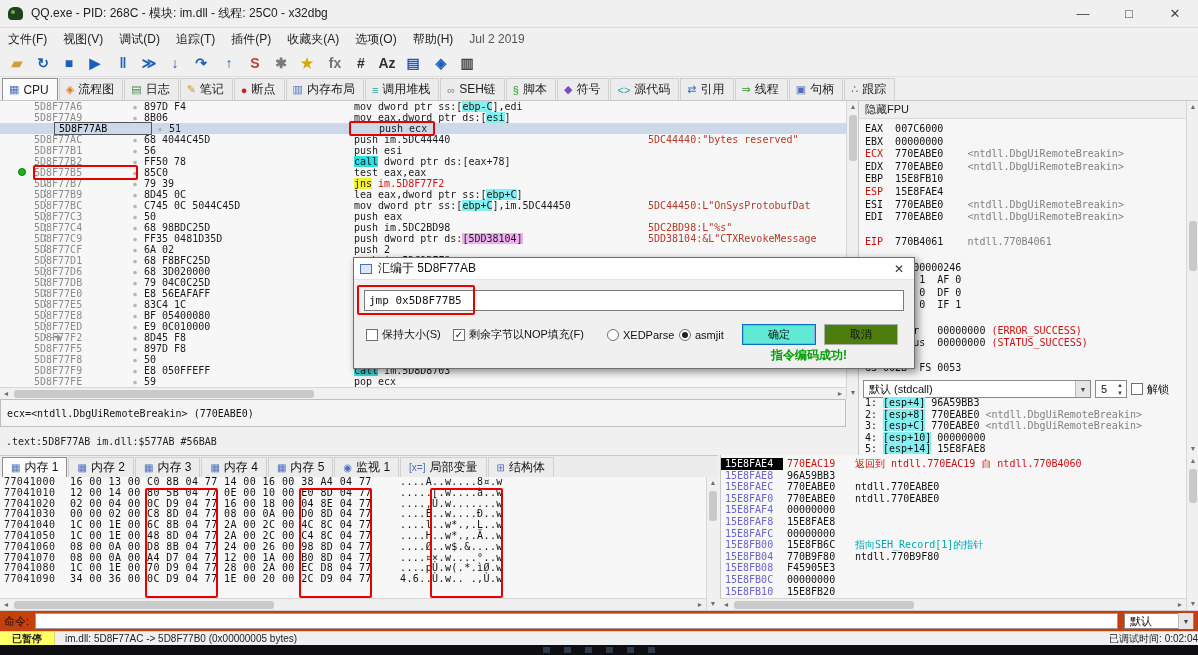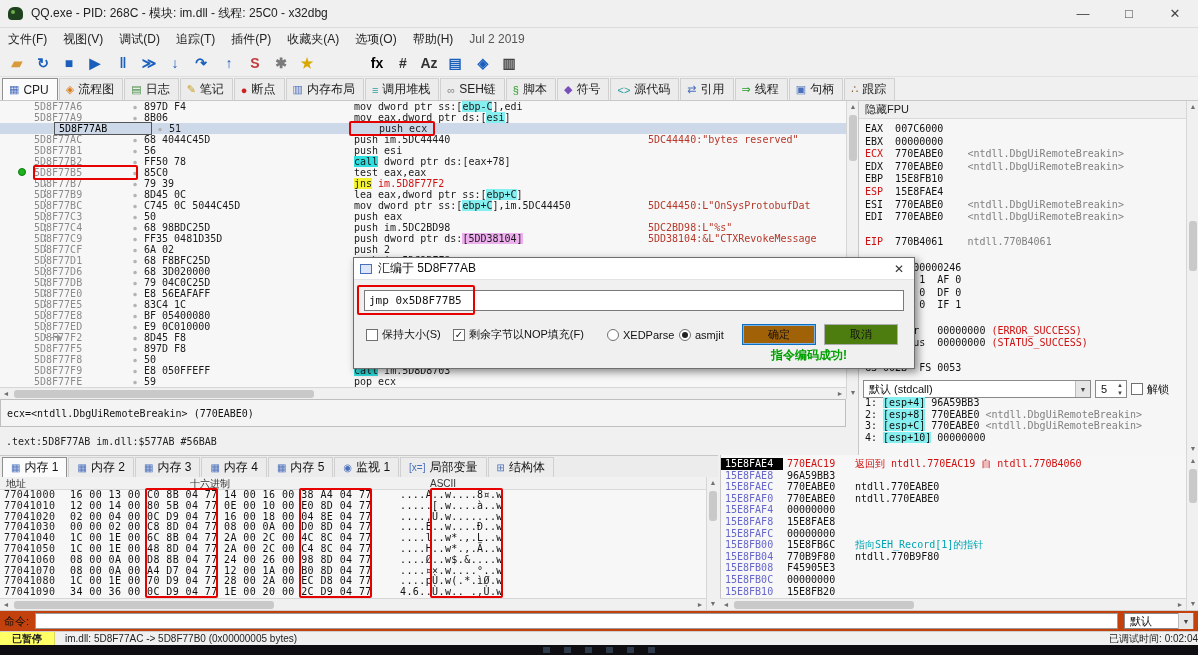--- a/index.html
+++ b/index.html
@@ -110,21 +110,21 @@
              border-bottom:1px solid #e2e2e2;font-size:12px;}
   .dlg-icon{width:12px;height:10px;border:1px solid #4a6fbd;background:#dce6f8;margin-right:6px;}
   .dlg-close{margin-left:auto;width:30px;height:22px;display:flex;align-items:center;justify-content:center;
              color:#333;font-size:12px;}
   .dlg-input{position:absolute;left:10px;top:32px;width:540px;height:21px;border:1px solid #7a7a7a;
              background:#fff;font-family:"DejaVu Sans Mono",monospace;font-size:11px;padding:0 4px;color:#111;}
   .dlg-row{position:absolute;left:0;top:66px;width:562px;height:21px;font-size:11px;}
   .dlg-item{position:absolute;display:flex;align-items:center;gap:4px;height:21px;}
   .dlg-btn{position:absolute;height:21px;width:74px;background:#4d7c0f;border:1px solid #adadad;
            display:flex;align-items:center;justify-content:center;font-size:11px;}
-  .dlg-btn.default{border:1px solid #0a6fc2;box-shadow:inset 0 0 0 1px #7ab2e2;background:#a16207;}
+  .dlg-btn.default{border:1px solid #0a6fc2;box-shadow:inset 0 0 0 1px #7ab2e2;background:#5eead4;}
   .dlg-status{position:absolute;left:380px;top:89px;width:150px;text-align:center;color:#00a000;
               font-weight:bold;font-size:12px;}
 
   
   .bottomtabs{position:absolute;left:0;top:455px;width:718px;height:22px;background:#ececec;
               border-top:1px solid #c8c8c8;display:flex;align-items:flex-end;padding-left:2px;}
   .btab{display:flex;align-items:center;gap:4px;padding:2px 8px;height:20px;margin-right:1px;
         border:1px solid #d0d0d0;border-bottom:none;background:#ececec;white-space:nowrap;}
   .btab.active{background:#fbfbfb;border-color:#8f8f8f;}
   .btab .ticon{font-size:10px;color:#4a6fbd;}
@@ -228,21 +228,21 @@
       <span class="tb-btn" style="color: rgb(27, 95, 189);">↷</span>
 
       <span class="tb-btn" style="color: rgb(27, 95, 189);">↑</span>
 
       <span class="tb-btn" style="color: rgb(194, 58, 58);">S</span>
 
       <span class="tb-btn" style="color: rgb(122, 122, 122);">✱</span>
 
       <span class="tb-btn" style="color: rgb(217, 168, 0);">★</span>
 
-      <span class="tb-btn" style="color: #000000; margin-left: 42px;">fx</span>
+      <span class="tb-btn" style="color: #737373;">fx</span>
 
       <span class="tb-btn" style="color: rgb(51, 51, 51);">#</span>
 
       <span class="tb-btn" style="color: rgb(51, 51, 51);">Az</span>
 
       <span class="tb-btn" style="color: rgb(27, 95, 189);">▤</span>
 
       <span class="tb-btn" style="color: rgb(27, 95, 189);">◈</span>
 
       <span class="tb-btn" style="color: rgb(68, 68, 68);">▥</span>
@@ -648,20 +648,21 @@
     <div class="args">
 
         <div class="arg-line"><span>1: </span><span class="seg-mem">[esp+4]</span><span> 96A59BB3</span></div>
 
         <div class="arg-line"><span>2: </span><span class="seg-mem">[esp+8]</span><span> 770EABE0 </span><span class="seg-sym">&lt;ntdll.DbgUiRemoteBreakin&gt;</span></div>
 
         <div class="arg-line"><span>3: </span><span class="seg-mem">[esp+C]</span><span> 770EABE0 </span><span class="seg-sym">&lt;ntdll.DbgUiRemoteBreakin&gt;</span></div>
 
         <div class="arg-line"><span>4: </span><span class="seg-mem">[esp+10]</span><span> 00000000</span></div>
 
+        <div class="arg-line"><span>5: </span><span class="seg-mem">[esp+14]</span><span> 15E8FAE8</span></div>
 
     </div>
   </div>
   <div class="vscroll" style="left:1186px;top:101px;height:354px;">
     <span class="sb-arrow" style="top:0;">▲</span>
     <span class="thumb-v" style="top:120px;height:50px;"></span>
     <span class="sb-arrow" style="bottom:0;">▼</span>
   </div>
 
   <div class="bottomtabs">
@@ -702,25 +703,20 @@
       </span>
 
       <span class="btab">
         <span class="ticon">⊞</span>
         <span>结构体</span>
       </span>
 
   </div>
 
   <div class="memory">
-    <div class="mem-header">
-      <span style="left:6px;">地址</span>
-      <span style="left:190px;">十六进制</span>
-      <span style="left:430px;">ASCII</span>
-    </div>
 
       <div class="mrow">
         <span class="m-addr">77041000</span>
         <span class="m-hex">16 00 13 00 C0 8B 04 77 14 00 16 00 38 A4 04 77</span>
         <span class="m-ascii">....À..w....8¤.w</span>
       </div>
 
       <div class="mrow">
         <span class="m-addr">77041010</span>
         <span class="m-hex">12 00 14 00 80 5B 04 77 0E 00 10 00 E0 8D 04 77</span>

